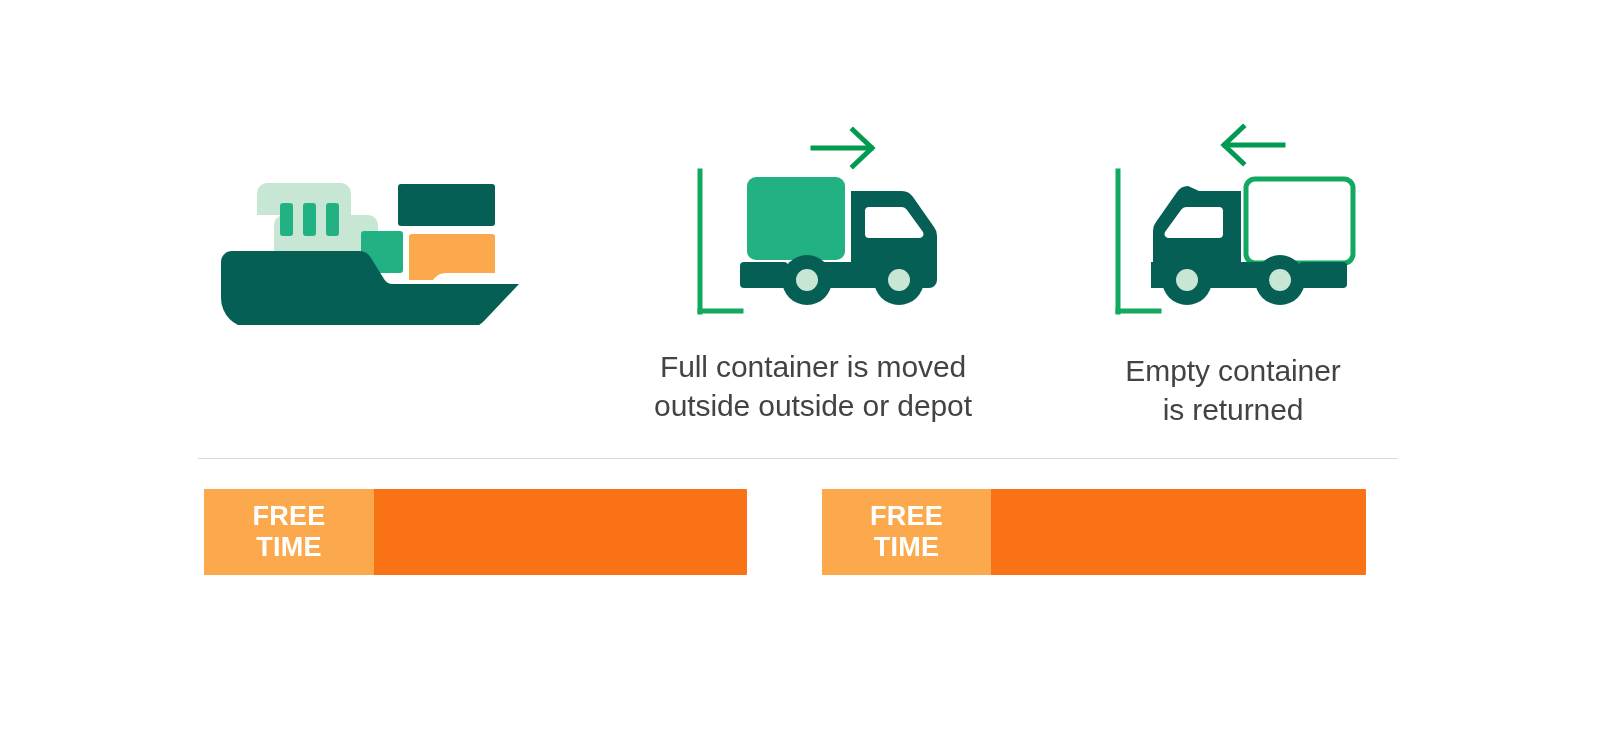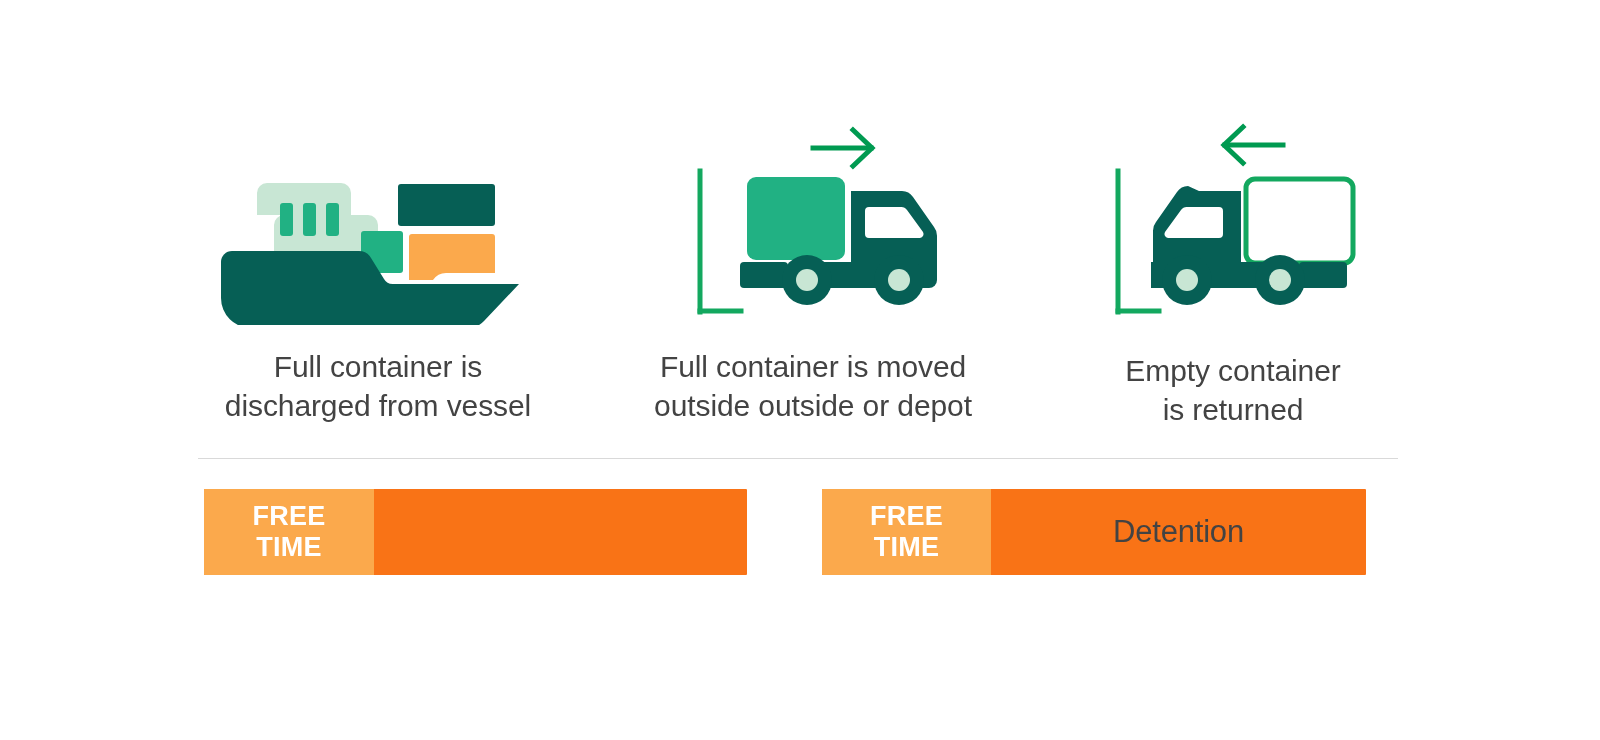--- a/index.html
+++ b/index.html
@@ -150,22 +150,20 @@
           <rect x="148" y="66" width="42" height="42" rx="3" fill="#21b183"></rect>
 
           <path d="M196 69 h83 a3 3 0 0 1 3 3 v36 h-49 a16 16 0 0 0 -13 7 l-8 0 h-16
                    v-43 a3 3 0 0 1 3 -3 z" fill="#fba94c"></path>
 
           <path d="M10 86 h136 a14 14 0 0 1 12 7 l13 21 a10 10 0 0 0 9 5 h126
                    l-35 37 a22 22 0 0 1 -16 7 h-217 a30 30 0 0 1 -30 -30 v-36
                    a11 11 0 0 1 11 -11 z" fill="#065f55"></path>
         </svg>
       </div>
-      <div class="stage-caption">Full container is
-discharged from vessel</div>
     </div>
 
     <div class="stage stage-2">
       <div class="stage-art">
         <svg width="260" height="210" viewBox="0 0 260 210">
 
           <g fill="none" stroke="#009a51" stroke-width="5" stroke-linecap="square">
             <line x1="130" y1="33" x2="188" y2="33"></line>
             <polyline points="170,15 189,33 170,51" fill="none"></polyline>
           </g>
@@ -246,18 +244,17 @@
   <div class="bars">
 
     <div class="bar bar-demurrage">
       <div class="bar-free">FREE
 TIME</div>
     </div>
 
     <div class="bar bar-detention">
       <div class="bar-free">FREE
 TIME</div>
-      <div class="bar-main">Detention</div>
     </div>
 
   </div>
 
 </div>
 
 </body></html>

